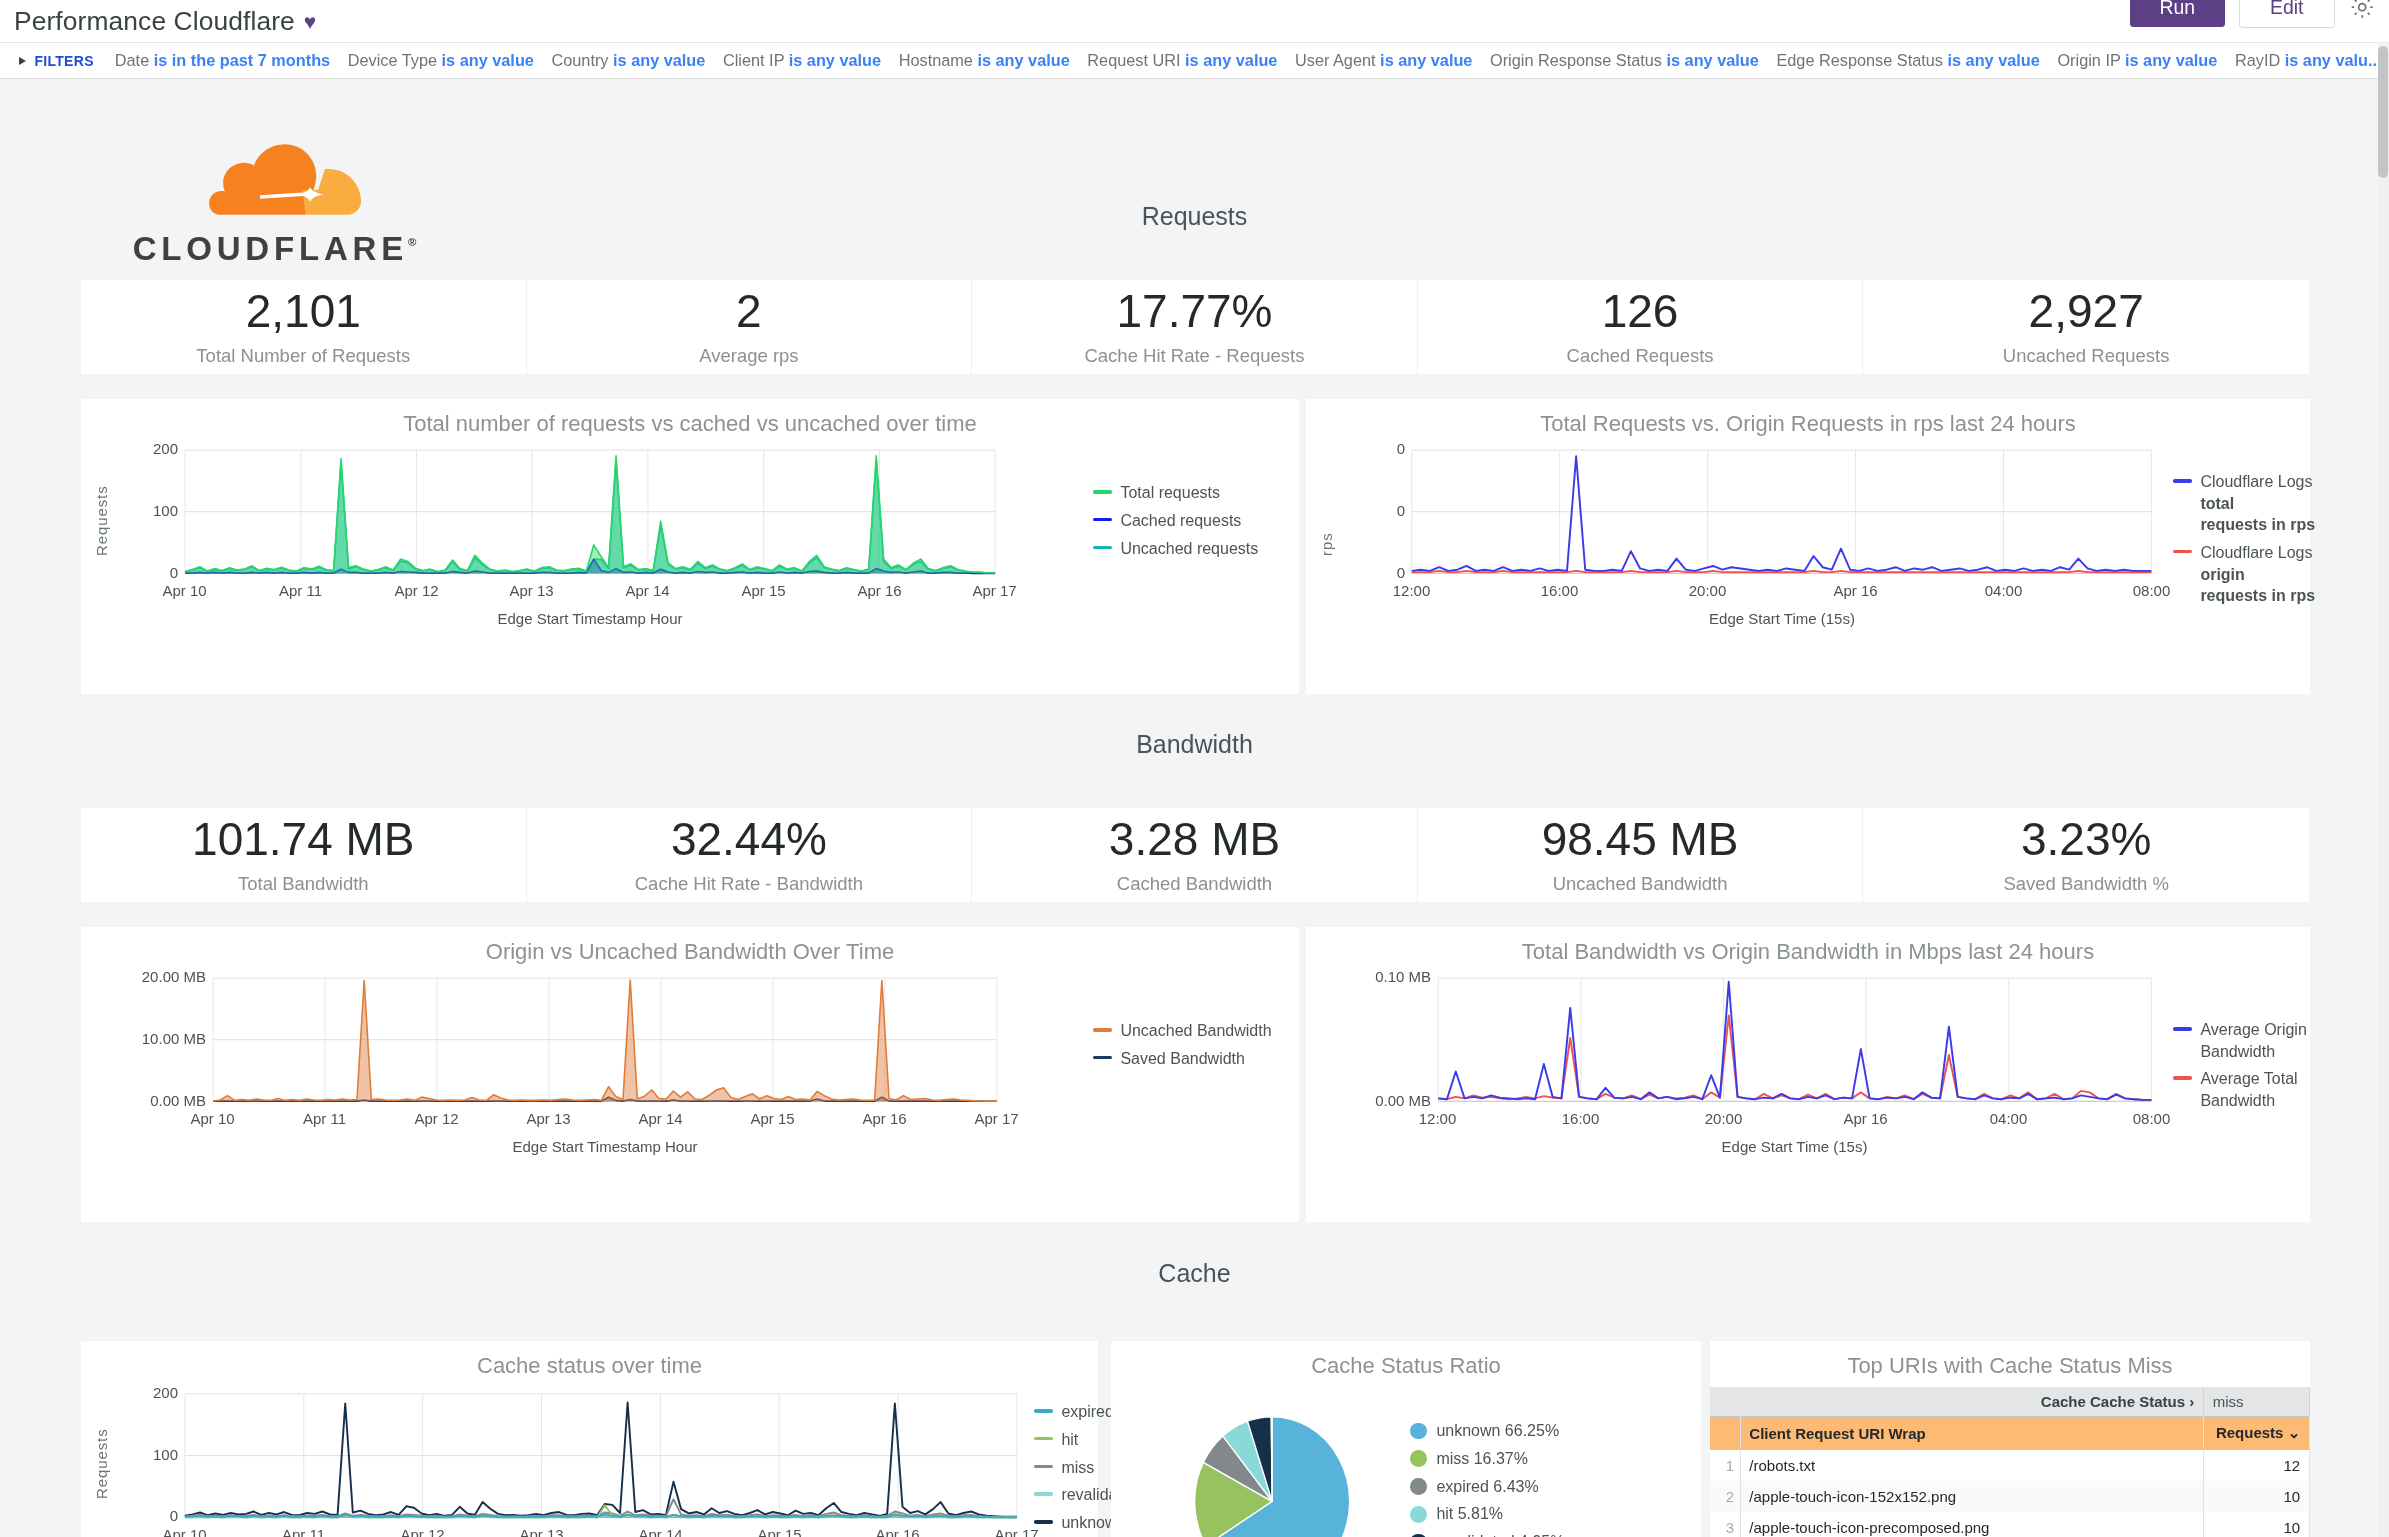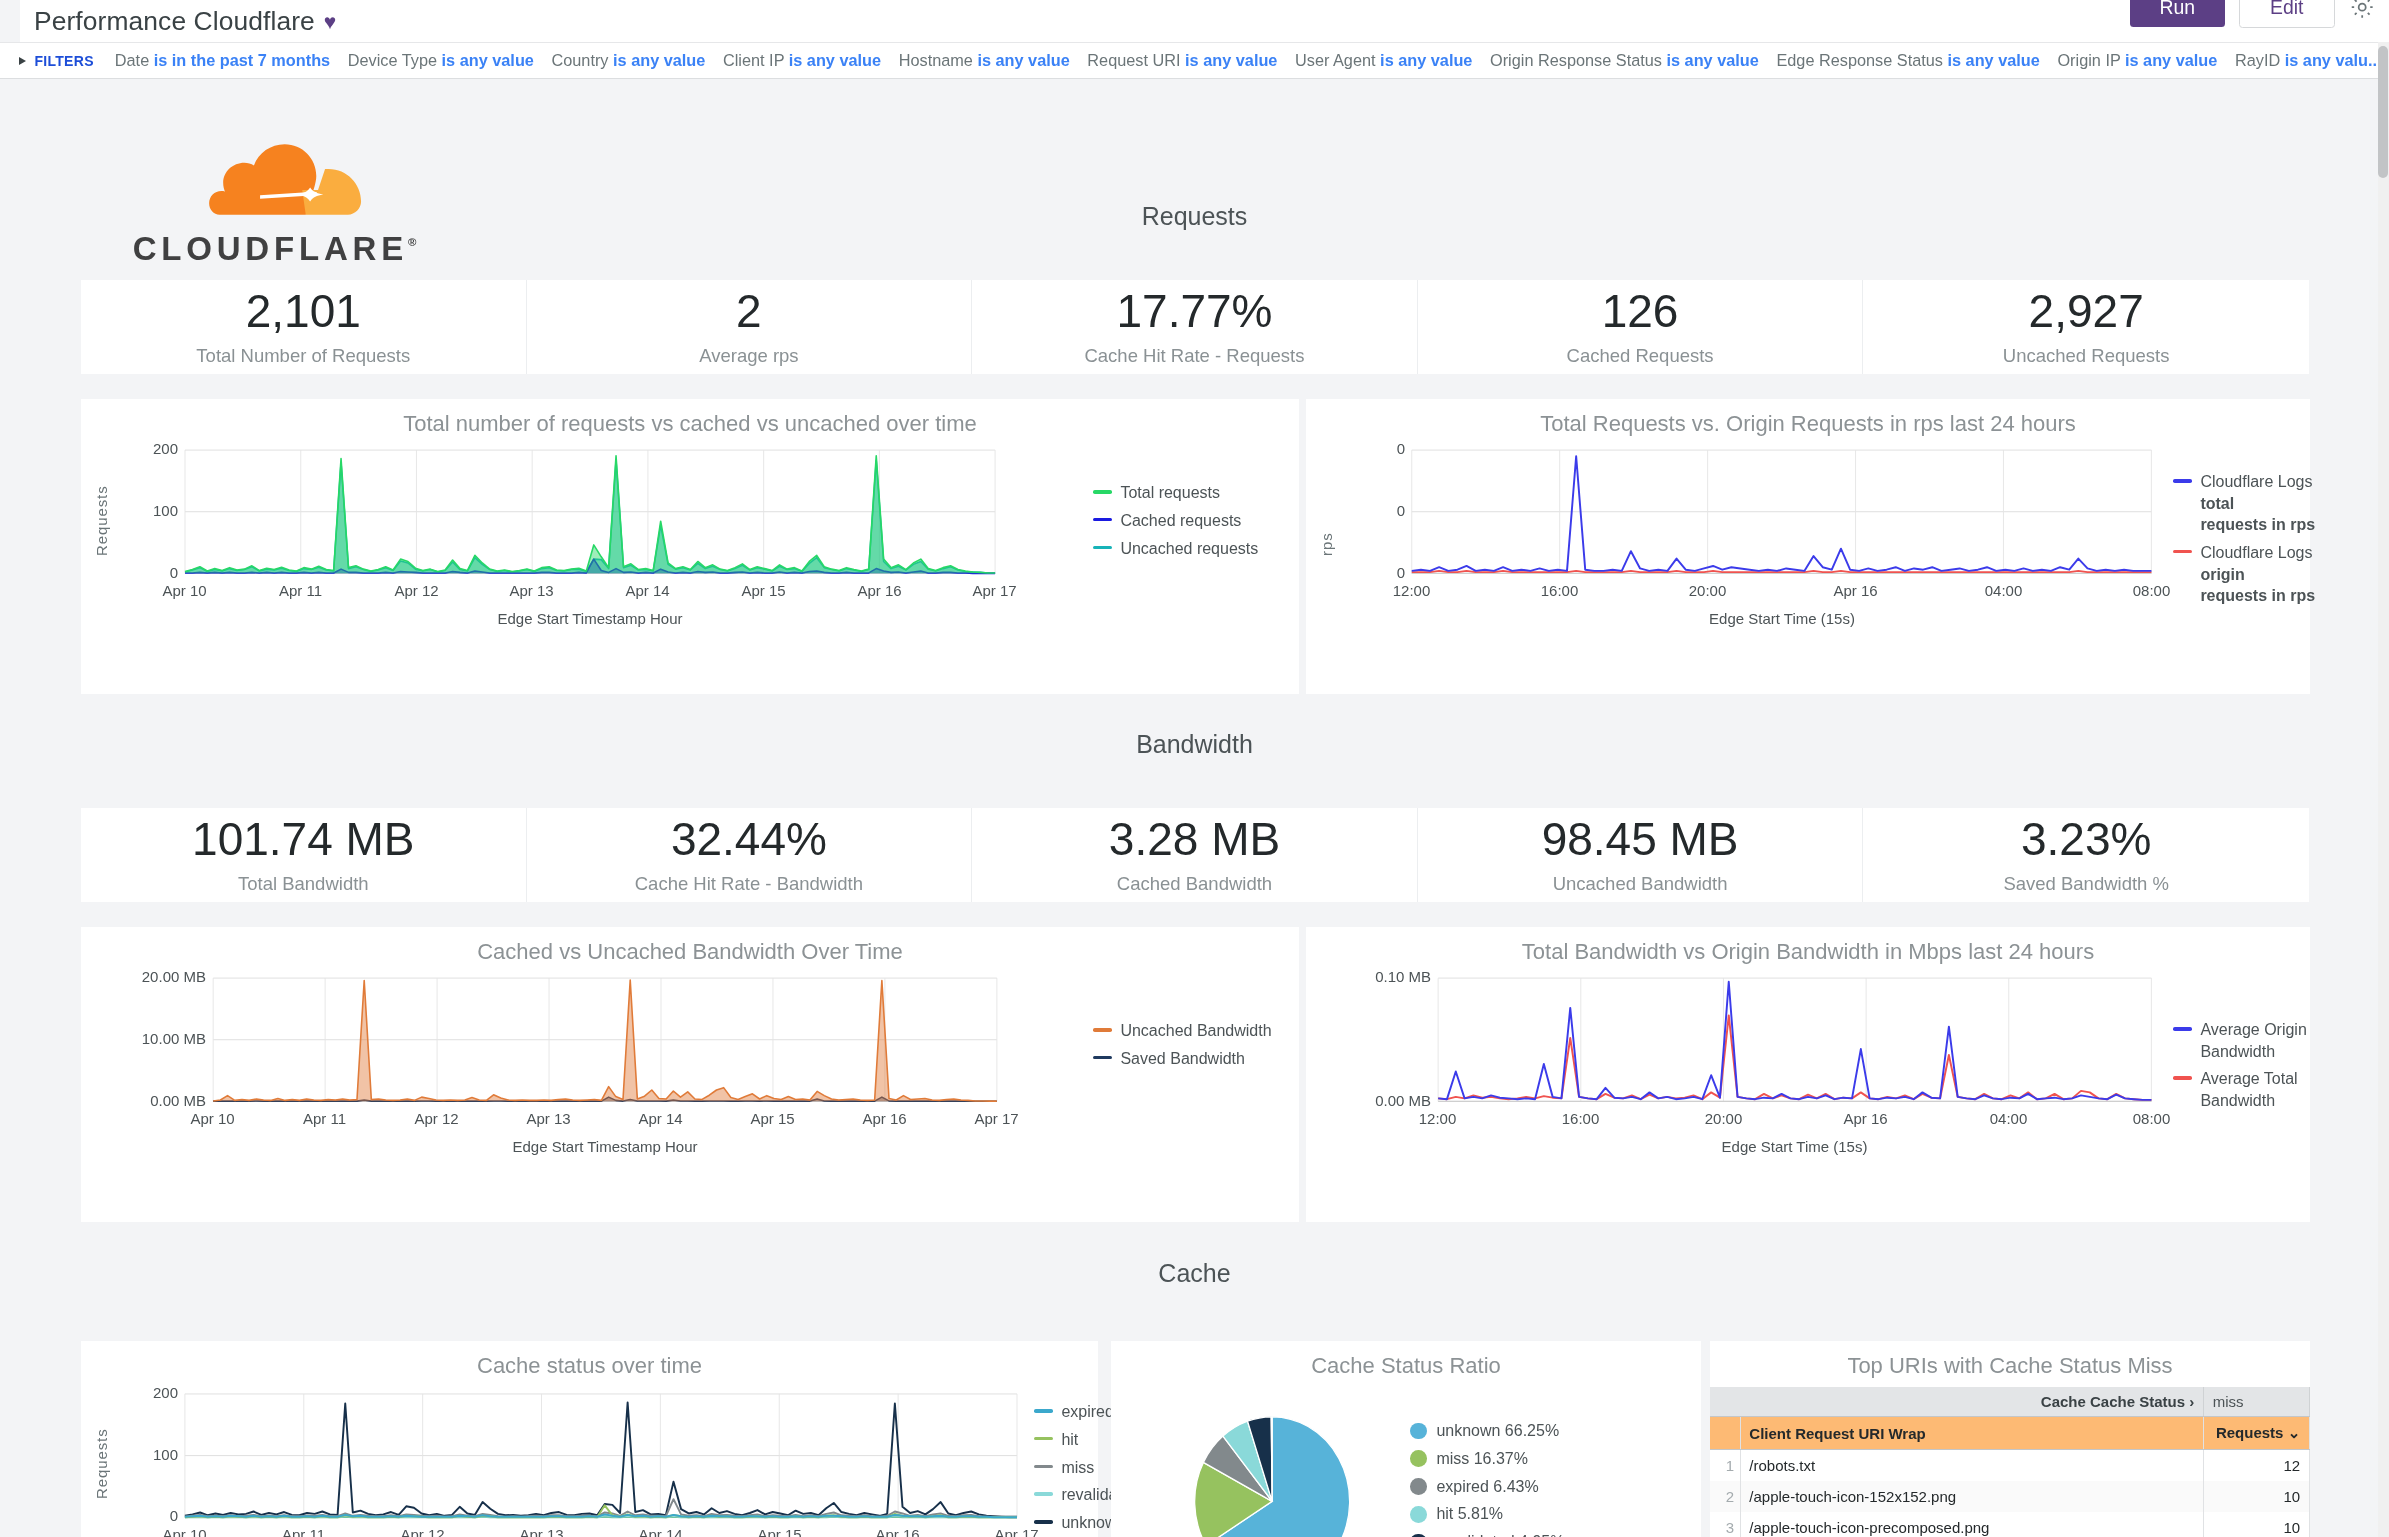--- a/index.html
+++ b/index.html
@@ -13,21 +13,20 @@
   }
 
   
   .topbar {
     position: relative;
     height: 42px;
     background: #ffffff;
     display: flex;
     align-items: center;
     padding: 0 8.8px 0 14px;
-    margin-left: 20px;
   }
   .dash-title {
     font-size: 26.4px;
     color: #3a4245;
     font-weight: 400;
     white-space: nowrap;
     letter-spacing: 0.1px;
   }
   .heart-icon {
     display: inline-block;
@@ -366,21 +365,21 @@
           </div>
           <div class="legend-row">
             <span class="legend-swatch" style="background: rgb(240, 83, 79);"></span>
             <span class="legend-text">Cloudflare Logs <b>origin<br>requests in rps</b></span>
           </div>
         </div>
       </div>
   </div>
 
   <div class="panel" style="left:81px; top:848px; width:1218px; height:295px;">
-    <div class="panel-title">Cached vs Uncached Bandwidth Over Time</div>
+    <div class="panel-title">Origin vs Uncached Bandwidth Over Time</div>
     <div class="chart-area" id="chart2" style="position:absolute;left:0;top:37px;width:1218px;height:258px;">
         <svg width="1218" height="258" style="position: absolute; left: 0px; top: 0px;" viewBox="0 0 1383 293">
           <line x1="150" x2="1040" y1="156" y2="156" stroke="#dcdcdc" stroke-width="1"></line>
           <line x1="150" x2="1040" y1="86" y2="86" stroke="#dcdcdc" stroke-width="1"></line>
           <line x1="150" x2="1040" y1="16" y2="16" stroke="#dcdcdc" stroke-width="1"></line>
           <line x1="150" x2="150" y1="16" y2="156" stroke="#e4e4e4" stroke-width="1"></line>
           <line x1="277.1428571428571" x2="277.1428571428571" y1="16" y2="156" stroke="#e4e4e4" stroke-width="1"></line>
           <line x1="404.2857142857143" x2="404.2857142857143" y1="16" y2="156" stroke="#e4e4e4" stroke-width="1"></line>
           <line x1="531.4285714285713" x2="531.4285714285713" y1="16" y2="156" stroke="#e4e4e4" stroke-width="1"></line>
           <line x1="658.5714285714286" x2="658.5714285714286" y1="16" y2="156" stroke="#e4e4e4" stroke-width="1"></line>

